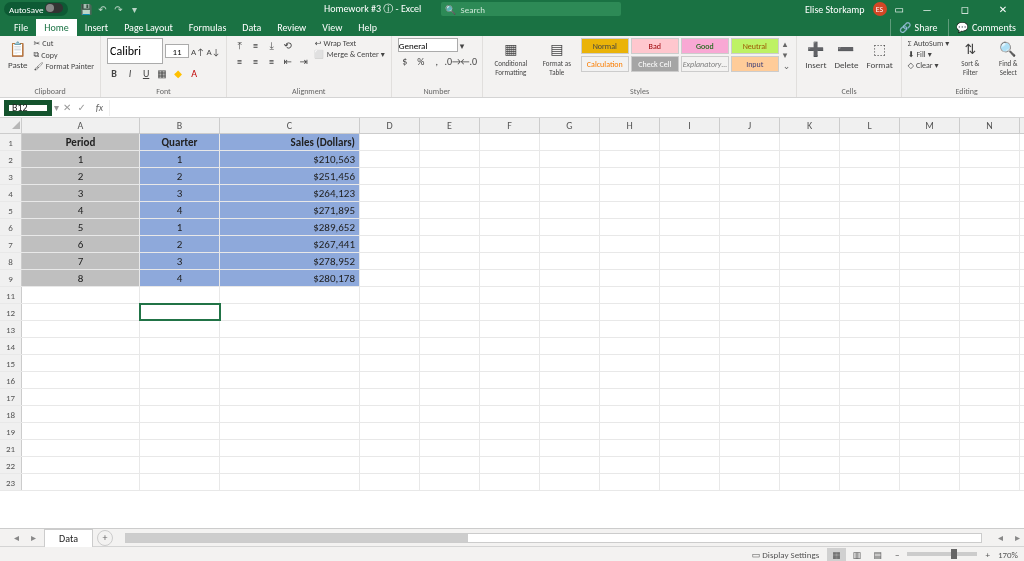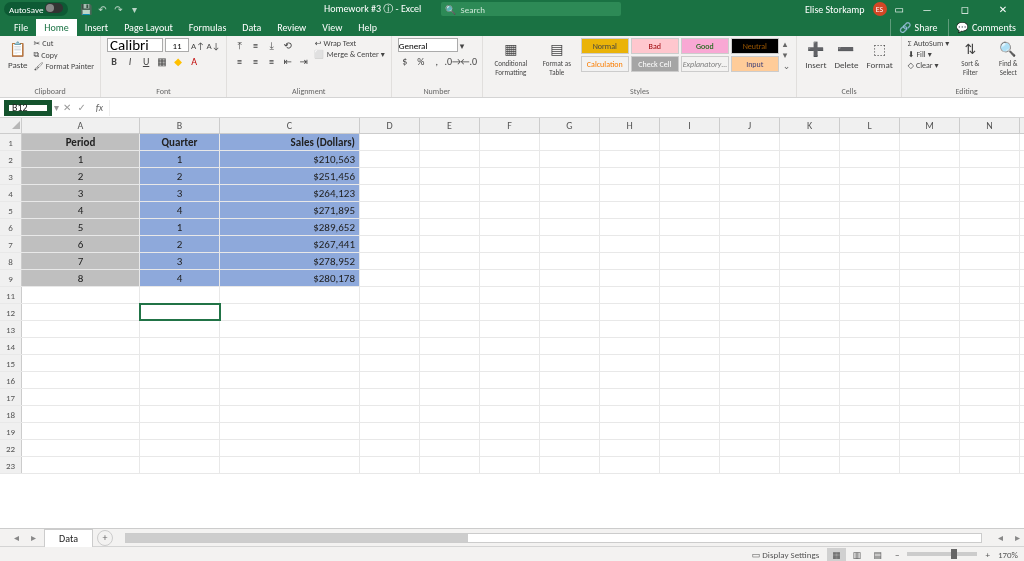--- a/index.html
+++ b/index.html
@@ -29,33 +29,33 @@
 
 .ribbon { height: 62px; background:#f3f2f1; border-bottom:1px solid #d4d4d4; display:flex; font-size:9px; color:#444; }
 .group { border-right:1px solid #e1dfdd; padding:2px 6px 0 6px; display:flex; flex-direction:column; justify-content:space-between; }
 .group-label { text-align:center; font-size:8px; color:#666; padding-bottom:1px; }
 .group-body { display:flex; align-items:flex-start; gap:4px; flex:1; }
 .bigbtn { display:flex; flex-direction:column; align-items:center; gap:1px; padding:2px; cursor:pointer; }
 .bigbtn .ic { width:18px; height:18px; display:flex; align-items:center; justify-content:center; font-size:14px; }
 .smallcol { display:flex; flex-direction:column; gap:1px; font-size:8px; }
 .smallcol div { display:flex; align-items:center; gap:2px; white-space:nowrap; cursor:pointer; }
 .fontsel { font-size:9px; display:flex; gap:2px; align-items:center; }
-.fontsel input { width:56px; height:14px; font-size:15px; border:1px solid #ababab; padding:0 2px; }
+.fontsel input { width:56px; height:26px; font-size:12px; border:1px solid #ababab; padding:0 2px; }
 .fontsel .sizebox { width:24px; height:14px; border:1px solid #ababab; font-size:9px; text-align:center; }
 .icrow { display:flex; gap:2px; }
 .icrow span { width:14px; height:14px; display:flex; align-items:center; justify-content:center; border:1px solid transparent; cursor:pointer; font-size:10px; }
 .numfmt input { width:60px; height:14px; font-size:9px; border:1px solid #ababab; }
 
 
 .styles-gallery { display:grid; grid-template-columns: repeat(4, 48px); grid-auto-rows: 16px; gap:2px; }
 .style-cell { border:1px solid #ccc; font-size:8px; display:flex; align-items:center; justify-content:center; overflow:hidden; padding:0 1px; }
 .sc-normal { background:#eab308; }
 .sc-bad { background:#ffc7ce; color:#9c0006; }
 .sc-good { background:#f9a8d4; color:#006100; }
-.sc-neutral { background:#000000; color:#9c5700; }
+.sc-neutral { background:#bef264; color:#9c5700; }
 .sc-calc { background:#f2f2f2; color:#fa7d00; }
 .sc-check { background:#a5a5a5; color:#fff; }
 .sc-expl { font-style:italic; color:#7f7f7f; }
 .sc-input { background:#ffcc99; color:#3f3f76; }
 
 
 .fbar { height:20px; border-bottom:1px solid #d4d4d4; display:flex; align-items:center; font-size:10px; }
 .namebox { width:48px; height:16px; border:5px solid #14532d; margin:0 2px 0 4px; padding:0 3px; display:flex; align-items:center; }
 .fbar .fx { padding:0 6px; color:#666; font-style:italic; }
 .fbar .btns { display:flex; gap:6px; color:#999; padding:0 4px; }
@@ -622,20 +622,37 @@
         <div class="cell colRest"></div>
         <div class="cell colRest"></div>
         <div class="cell colRest"></div>
         <div class="cell colRest"></div>
         <div class="cell colRest"></div>
         <div class="cell colRest"></div>
         <div class="cell colRest"></div>
         <div class="cell colRest"></div>
       </div>
       <div class="row">
+        <div class="rowhead">21</div>
+        <div class="cell colA"></div>
+        <div class="cell colB"></div>
+        <div class="cell colC"></div>
+        <div class="cell colRest"></div>
+        <div class="cell colRest"></div>
+        <div class="cell colRest"></div>
+        <div class="cell colRest"></div>
+        <div class="cell colRest"></div>
+        <div class="cell colRest"></div>
+        <div class="cell colRest"></div>
+        <div class="cell colRest"></div>
+        <div class="cell colRest"></div>
+        <div class="cell colRest"></div>
+        <div class="cell colRest"></div>
+      </div>
+      <div class="row">
         <div class="rowhead">22</div>
         <div class="cell colA"></div>
         <div class="cell colB"></div>
         <div class="cell colC"></div>
         <div class="cell colRest"></div>
         <div class="cell colRest"></div>
         <div class="cell colRest"></div>
         <div class="cell colRest"></div>
         <div class="cell colRest"></div>
         <div class="cell colRest"></div>

